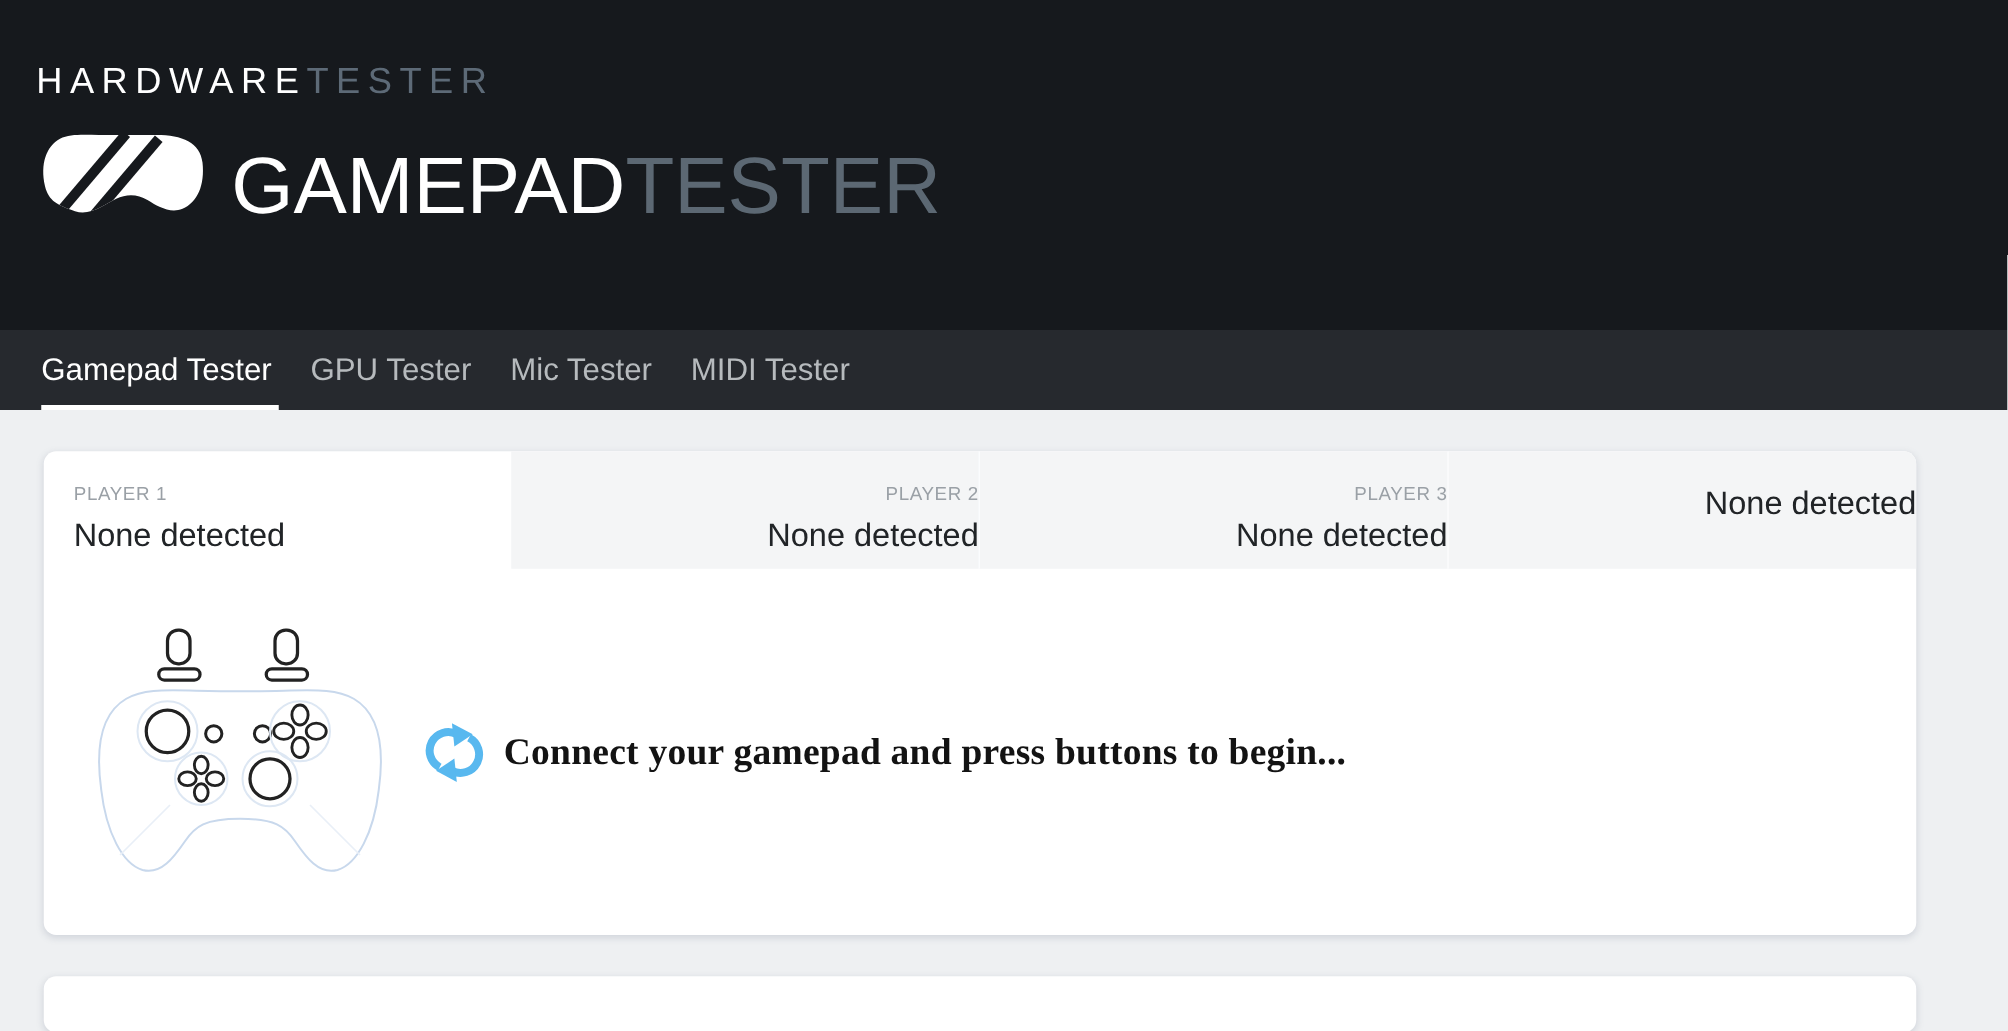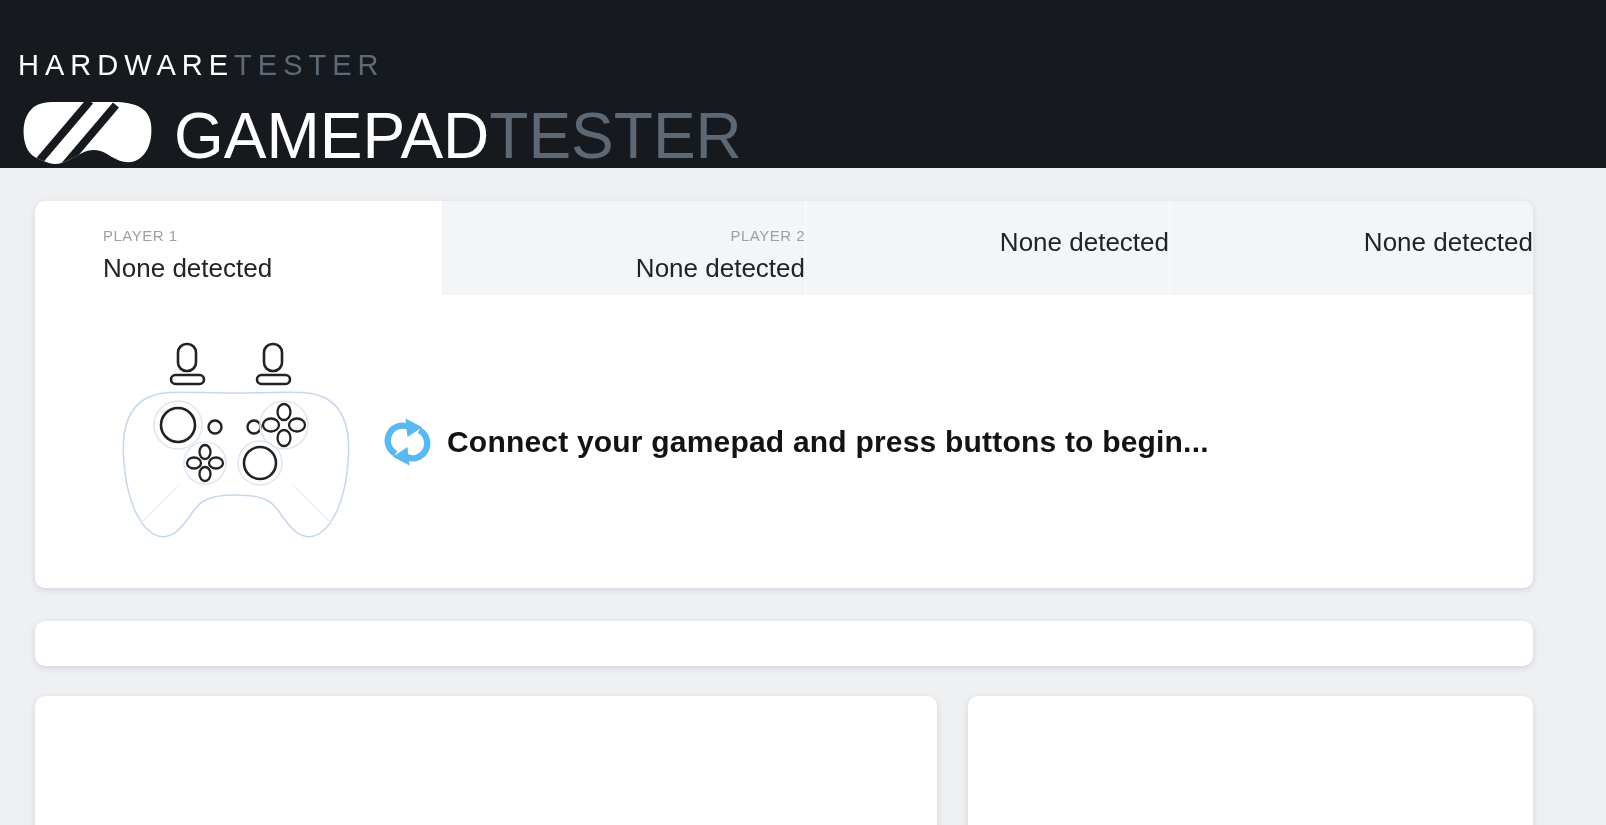--- a/index.html
+++ b/index.html
@@ -4,32 +4,32 @@
 <style>
   html,body{margin:0;padding:0;}
   body{
     width:1606px;height:825px;overflow:hidden;
     background:#eef0f2;
     font-family:"Liberation Sans", sans-serif;
     -webkit-font-smoothing:antialiased;
   }
   
   .site-header{
-    background:#16191d;height:168px;box-sizing:border-box;
-    padding:50px 0 0 18px;
+    background:#16191d;height:264px;box-sizing:border-box;
+    padding:50px 0 0 29px;
   }
   .brand{
     font-size:29px;letter-spacing:6px;color:#ffffff;font-weight:400;
     line-height:1.1;cursor:pointer;
   }
   .dim{color:#5d6a77;}
   .title-row{display:flex;align-items:center;margin-top:15px;}
   .logo{width:138px;height:70px;display:block;flex:0 0 auto;}
   h1.page-title{
-    margin:4px 0 0 18px;font-size:64px;font-weight:400;color:#ffffff;
+    margin:16px 0 0 18px;font-size:64px;font-weight:400;color:#ffffff;
     letter-spacing:0px;line-height:70px;
   }
   h1.page-title .dim{color:#5c6873;}
   
   .main-nav{
     background:#26292e;height:64px;display:flex;align-items:stretch;
     padding-left:33px;
   }
   .nav-item{
     position:relative;display:flex;align-items:center;
@@ -40,32 +40,32 @@
   .nav-item.active::after{
     content:"";position:absolute;left:0;right:-6px;bottom:0;height:4px;
     background:#ffffff;
   }
   
   main{padding:0 73px 0 35px;}
   .card{
     background:#ffffff;border-radius:10px;
     box-shadow:0 2px 6px rgba(110,120,140,0.22);
   }
-  .main-card{margin-top:33px;height:387px;overflow:hidden;padding-left:44px;}
+  .main-card{margin-top:33px;height:387px;overflow:hidden;}
   .tabs{display:flex;height:94px;}
   .tab{
     flex:1 1 0;box-sizing:border-box;padding:26px 0 0 24px;cursor:pointer;
   }
   .tab.inactive{background:#f4f5f6;text-align:right;}
   .tab.inactive + .tab.inactive{border-left:1px solid #fbfcfd;}
   .player-label{
     font-size:15px;color:#9aa0a6;letter-spacing:0.5px;margin-bottom:9px;
   }
   .player-status{font-size:26px;color:#212427;}
-  .card-body{height:293px;display:flex;align-items:center;}
+  .card-body{height:293px;display:flex;align-items:center;font-family:Liberation Serif, serif;}
   .gamepad-art{margin-left:37px;flex:0 0 auto;width:240px;height:220px;}
   .message{display:flex;align-items:center;margin-left:28px;}
   .refresh{width:47px;height:50px;flex:0 0 auto;display:block;}
   .msg-text{
     font-size:30px;font-weight:bold;color:#131313;margin-left:16px;
     letter-spacing:0.2px;white-space:nowrap;
   }
   .empty-bar{margin-top:33px;height:45px;}
   .bottom-row{display:flex;margin-top:30px;gap:31px;}
   .bottom-left{width:902px;height:140px;border-radius:10px 10px 0 0;}
@@ -94,34 +94,41 @@
             <line x1="42" y1="72" x2="98" y2="6"></line>
           </g>
         </svg>
       </span>
       <h1 class="page-title">
         <span>GAMEPAD</span><span class="dim">TESTER</span>
       </h1>
     </div>
   </header>
 
+  <nav class="main-nav">
+    <a class="nav-item active">Gamepad Tester</a>
+    <a class="nav-item">GPU Tester</a>
+    <a class="nav-item">Mic Tester</a>
+    <a class="nav-item">MIDI Tester</a>
+  </nav>
 
   <main>
 
     <section class="card main-card">
       <div class="tabs">
         <div class="tab active">
           <div class="player-label">PLAYER 1</div>
           <div class="player-status">None detected</div>
         </div>
         <div class="tab inactive">
           <div class="player-label">PLAYER 2</div>
           <div class="player-status">None detected</div>
         </div>
         <div class="tab inactive">
+          <div class="player-label">PLAYER 3</div>
           <div class="player-status">None detected</div>
         </div>
         <div class="tab inactive">
           <div class="player-status">None detected</div>
         </div>
       </div>
 
       <div class="card-body">
         <span class="gamepad-art">
           <svg viewBox="0 0 240 220" width="240" height="220" aria-hidden="true">

